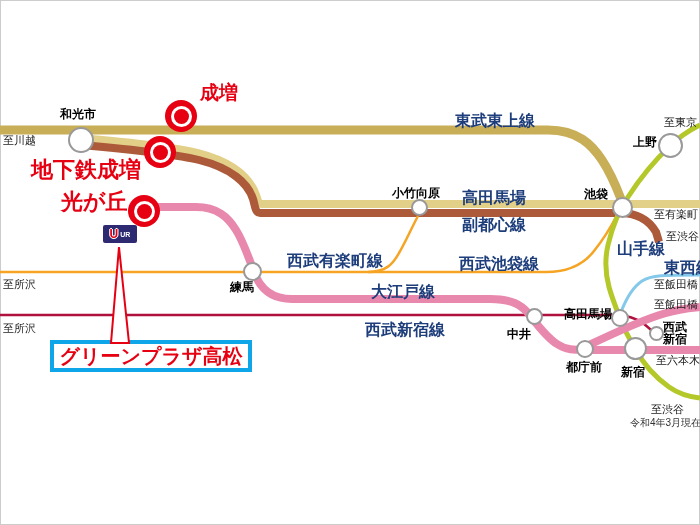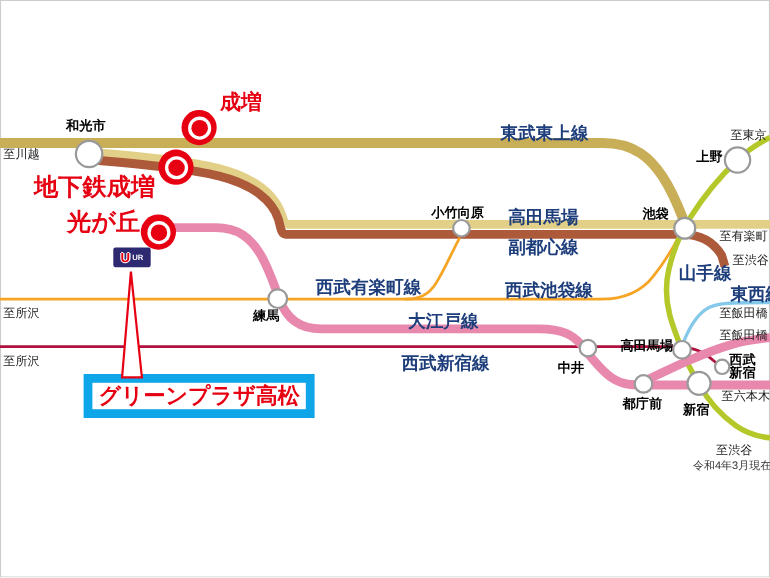--- a/index.html
+++ b/index.html
@@ -19,22 +19,22 @@
           display:flex;align-items:center;justify-content:center;z-index:4;}
   .marker-gap{width:21px;height:21px;border-radius:50%;background:#fff;
           display:flex;align-items:center;justify-content:center;}
   .marker-dot{width:15px;height:15px;border-radius:50%;background:#e60012;}
   .lbl{position:absolute;white-space:nowrap;z-index:5;color:#1a1a1a;font-size:11px;}
   .lbl.stn{color:#000;font-weight:bold;font-size:12px;}
   .lbl.blue{color:#1d3d7b;font-weight:bold;font-size:16px;}
   .lbl.dir{color:#1a1a1a;font-size:11px;}
   .lbl.redbig{color:#e60012;font-weight:bold;font-size:22px;}
   .lbl.note{font-size:10px;color:#333;}
-  .callout-box{position:absolute;left:76px;top:340px;width:194px;height:24px;
-          border:8px solid #0ea5e9;background:#fff;color:#e60012;font-weight:bold;
+  .callout-box{position:absolute;left:50px;top:340px;width:194px;height:24px;
+          border:4px solid #0ea5e9;background:#fff;color:#e60012;font-weight:bold;
           font-size:20px;line-height:24px;text-align:center;z-index:6;white-space:nowrap;}
   svg.pointer{position:absolute;left:100px;top:240px;z-index:7;}
   .ur-badge{position:absolute;left:103px;top:225px;width:34px;height:18px;
           background:#2d2a72;border-radius:2px;display:flex;align-items:center;
           justify-content:center;gap:2px;z-index:5;}
   .ur-badge .u{color:#e60012;font-weight:bold;font-size:12px;line-height:1;
           text-shadow:-1px 0 #fff,1px 0 #fff,0 -1px #fff,0 1px #fff;}
   .ur-badge .ur{color:#fff;font-weight:bold;font-size:7px;line-height:1;}
 </style>
 </head>

